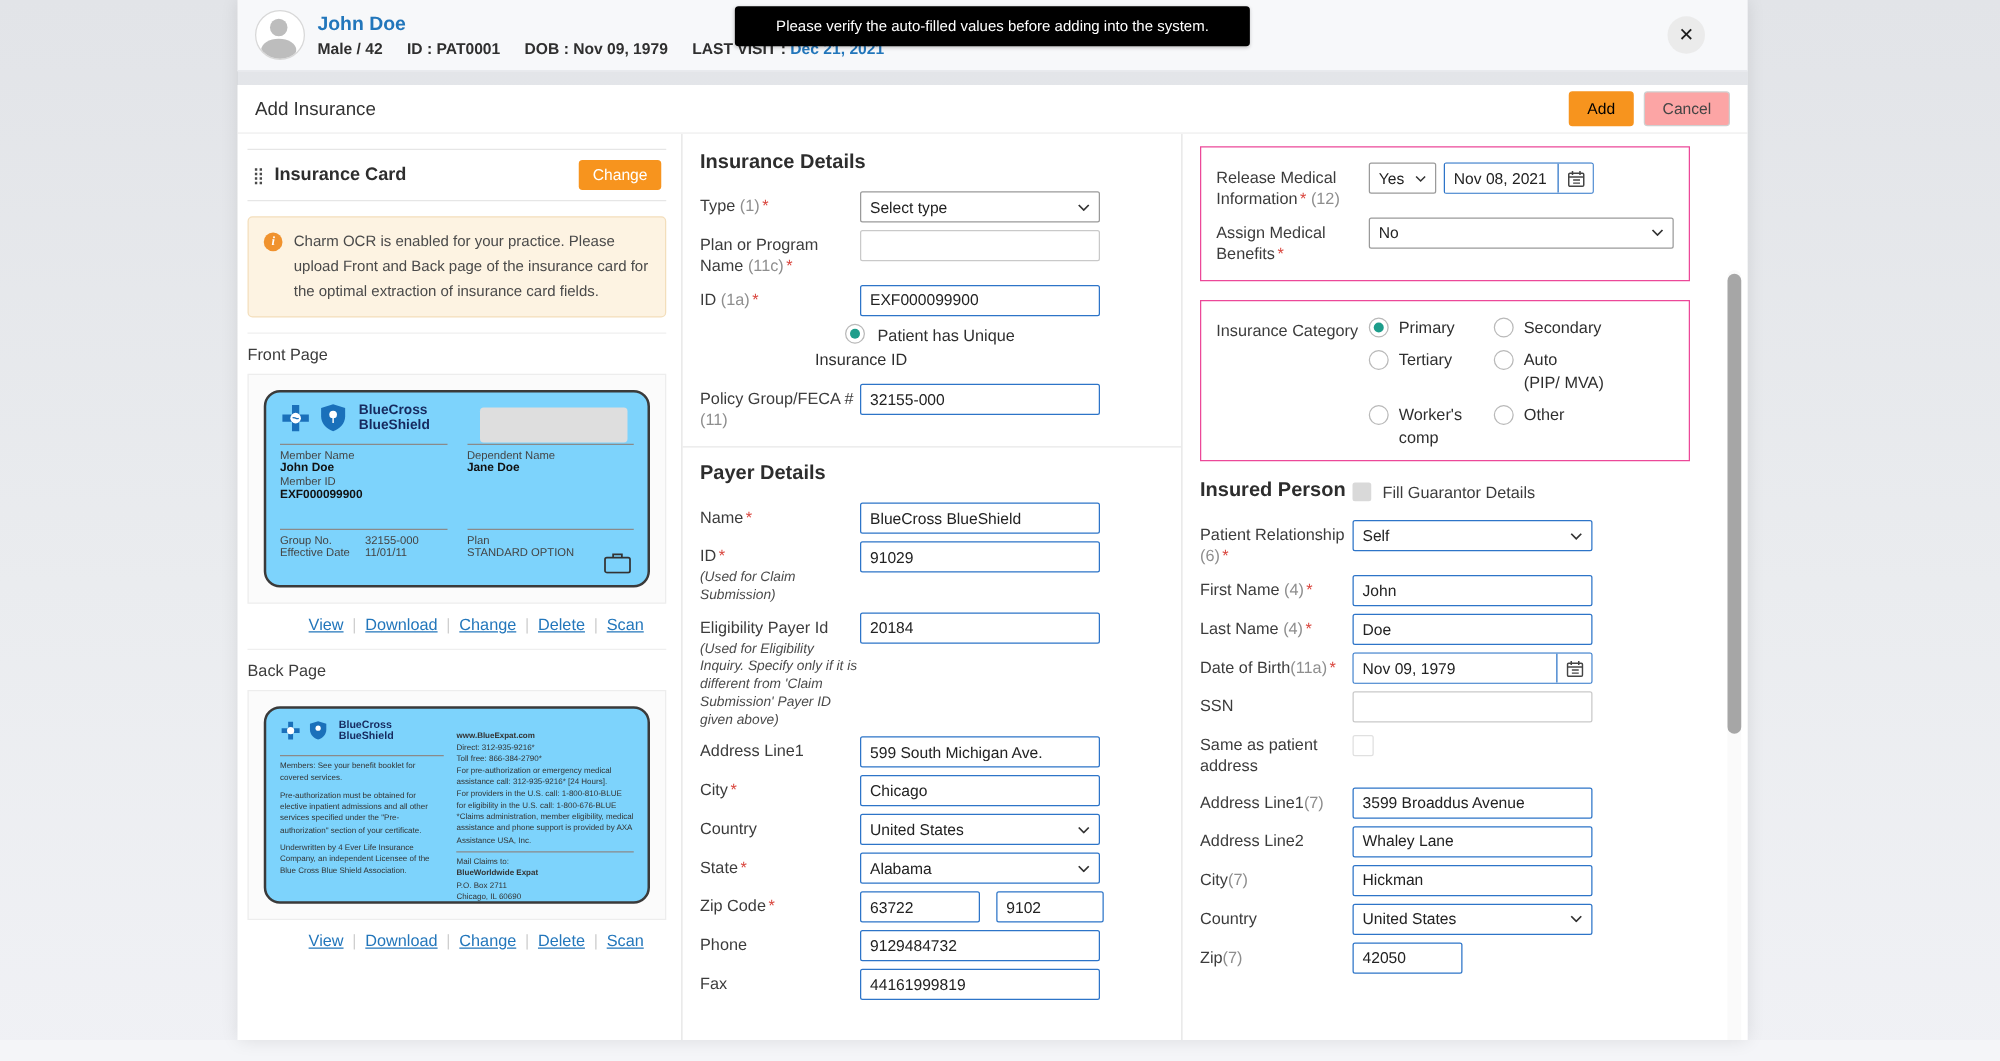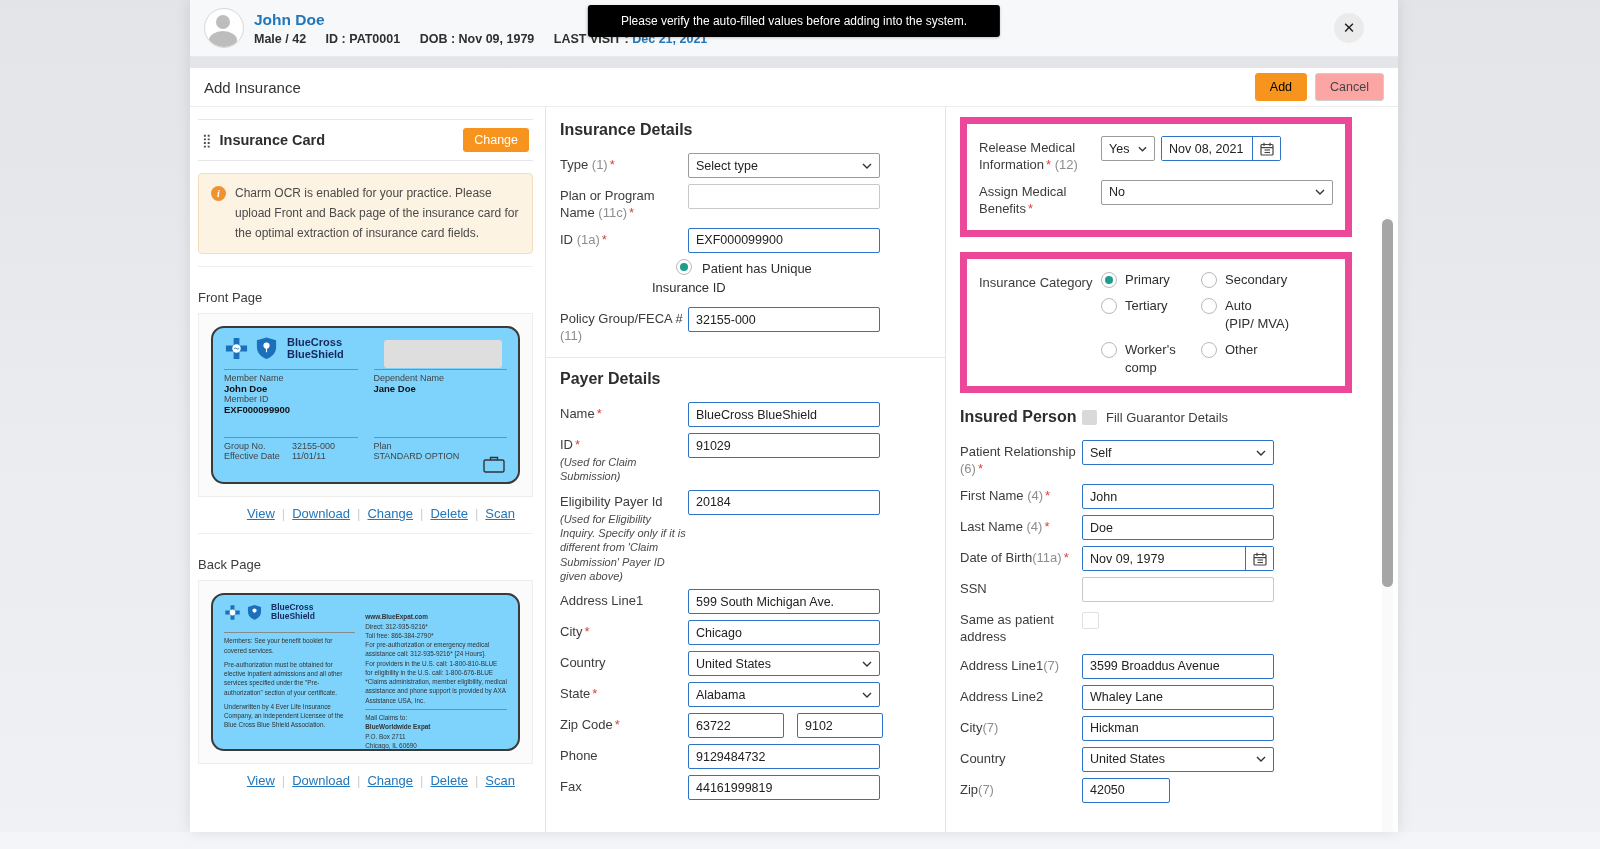--- a/index.html
+++ b/index.html
@@ -61,21 +61,21 @@
   .chk.filled{background:#d9d9d9}
   .chk.empty{background:#fff;border:1px solid #e0e0e0}
 
   
   .panel-head{display:flex;align-items:center;border-top:1px solid #e6e6e6;border-bottom:1px solid #e6e6e6;padding:8px 4px;margin-top:2px}
   .handle{color:#4a4a4a;font-size:13px;margin-right:8px;cursor:grab}
   .panel-title{font-weight:bold;font-size:14.5px;color:#2e2e2e;flex:1}
   .btn-extract{background:#f7941e;color:#fff;font-size:12.5px;padding:5px 11px;border-radius:3px;cursor:pointer}
   .ocr-note{margin-top:12px;background:#fdf3e2;border:1px solid #f3debb;border-radius:4px;padding:10px 12px;font-size:12px;color:#4a4a4a;line-height:1.65;display:flex;gap:9px}
   .info-icon{flex:none;width:15px;height:15px;border-radius:50%;background:#f0922e;color:#fff;font:italic bold 10px/15px "Liberation Serif",serif;text-align:center;margin-top:2px}
-  .page-block{border-top:1px solid #efefef;margin-top:12px;padding-top:23px}
+  .page-block{border-top:1px solid #efefef;margin-top:12px;padding-top:9px}
   .page-label{font-size:13px;color:#3c3c3c;margin:0 0 8px}
   .card-wrap{background:#fbfbfb;border:1px solid #ededed;padding:12px}
   .idcard{background:#7dd3fc;border:2px solid #3a3a3a;border-radius:13px;height:158px;position:relative;padding:8px 11px;overflow:hidden;box-sizing:border-box}
   .logo-row{display:flex;align-items:center;gap:5px}
   .wordmark{font-weight:bold;color:#16295e;font-size:11px;line-height:1.05;margin-left:3px}
   .redact{position:absolute;right:16px;top:12px;width:118px;height:28px;background:#dedede;border-radius:3px}
   .cardgrid{display:grid;grid-template-columns:1fr 1fr;column-gap:16px;font-size:9px;color:#444;margin-top:8px}
   .cardgrid .cell{border-top:1px solid #8a8a8a;padding-top:3px}
   .cardgrid .val{font-weight:bold;color:#111;font-size:9.5px}
   .kv{display:flex;gap:6px}
@@ -90,21 +90,21 @@
   .links a{color:#2276bb;text-decoration:underline;cursor:pointer}
   .links .sep{color:#cfcfcf}
 
   
   .radio-group{margin:6px 0 10px 92px;width:215px}
   .radio-opt{font-size:13px;color:#2f2f2f;line-height:1.45;margin-bottom:10px}
   .radio-opt .radio{margin:0 10px 0 24px}
   .divider{border-top:1px solid #e8e8e8;margin:12px -14px 12px;}
 
   
-  .rbox{border:7px solid #ec4899;padding:12px 12px 6px;margin-bottom:15px}
+  .rbox{border:1px solid #ec4899;padding:12px 12px 6px;margin-bottom:15px}
   .inline-ctrl{flex:1;display:flex;gap:6px;align-items:flex-start}
   .sel-yes{width:54px;flex:none}
   .db-release{width:120px;flex:none}
   .sel-wide{flex:1}
   .catgrid{display:grid;grid-template-columns:100px auto;row-gap:9px;flex:1}
   .catopt{display:flex;gap:8px;font-size:13px;color:#2f2f2f;line-height:1.35;align-items:flex-start}
   .catopt .radio{margin-top:1px}
   .insured-head{display:flex;align-items:center;margin:6px 0 14px}
   .insured-head h3{margin:0;width:122px;flex:none}
   .insured-head .chklbl{font-size:13px;color:#3c3c3c;margin-left:9px}

